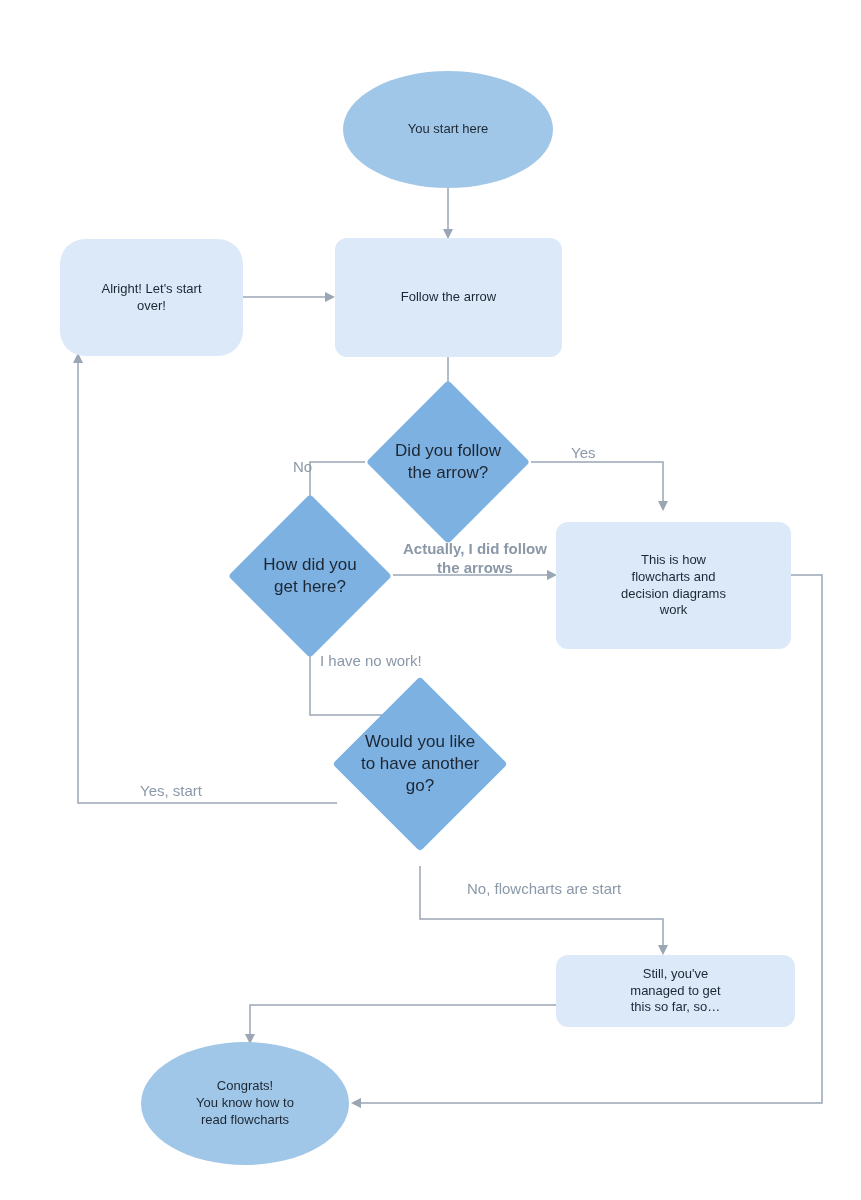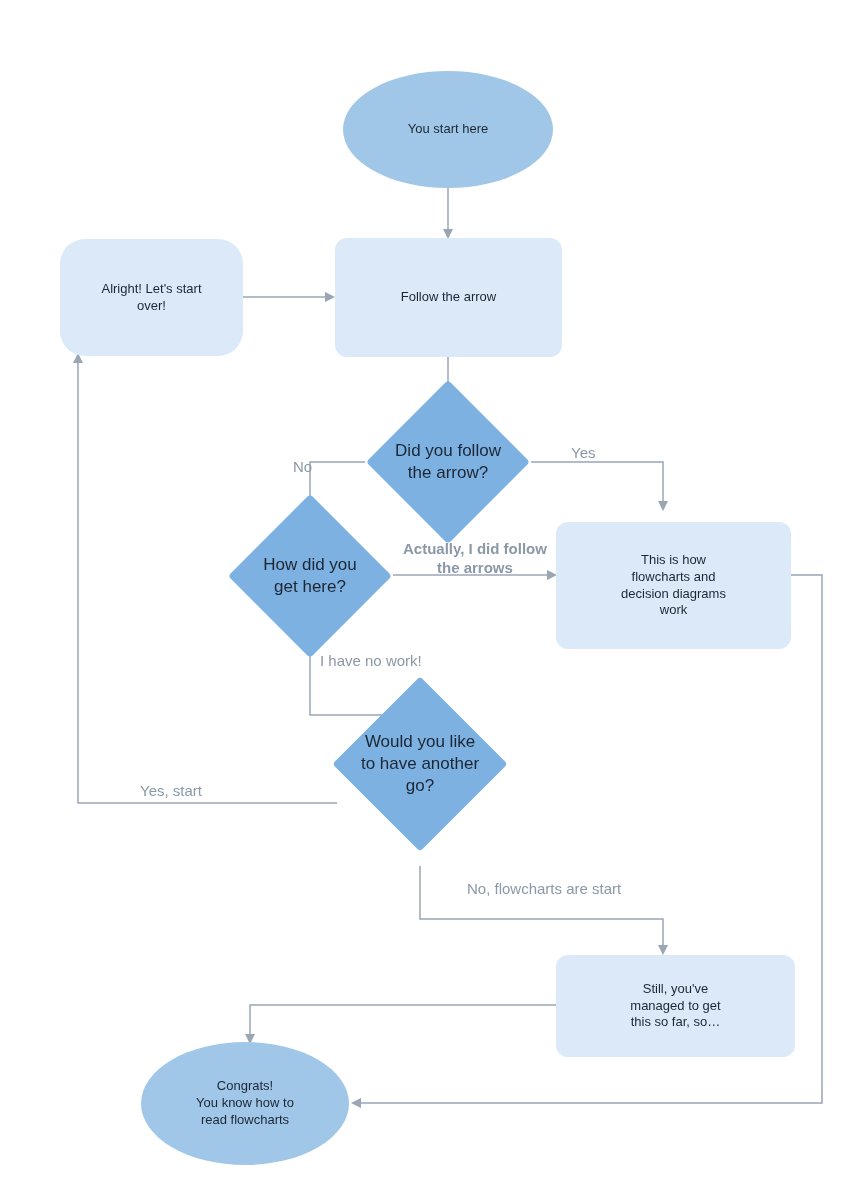--- a/index.html
+++ b/index.html
@@ -79,21 +79,21 @@
   <span>This is how<br>flowcharts and<br>decision diagrams<br>work</span>
 </div>
 
 <div class="diamond-box" style="left:358px;top:702px;width:124px;height:124px;">
   <div class="diamond-shape"></div>
   <div class="diamond-text" style="width:180px;margin-left:-28px;">
         <span>Would you like<br>to have another<br>go?</span>
       </div>
 </div>
 
-<div class="node process" style="left:556px;top:955px;width:215px;height:102px;padding:0 12px;">
+<div class="node process" style="left:556px;top:955px;width:215px;height:72px;padding:0 12px;">
   <span>Still, you've<br>managed to get<br>this so far, so…</span>
 </div>
 
 <div class="node ellipse" style="left:141px;top:1042px;width:208px;height:123px;">
   <span>Congrats!<br>You know how to<br>read flowcharts</span>
 </div>
 
 <div class="edge-label" style="left:293px;top:458px;">No</div>
 <div class="edge-label" style="left:571px;top:444px;text-align:center;">Yes</div>
 <div class="edge-label" style="left:403px;top:540px;font-weight:bold;">Actually, I did follow<br>the arrows</div>

